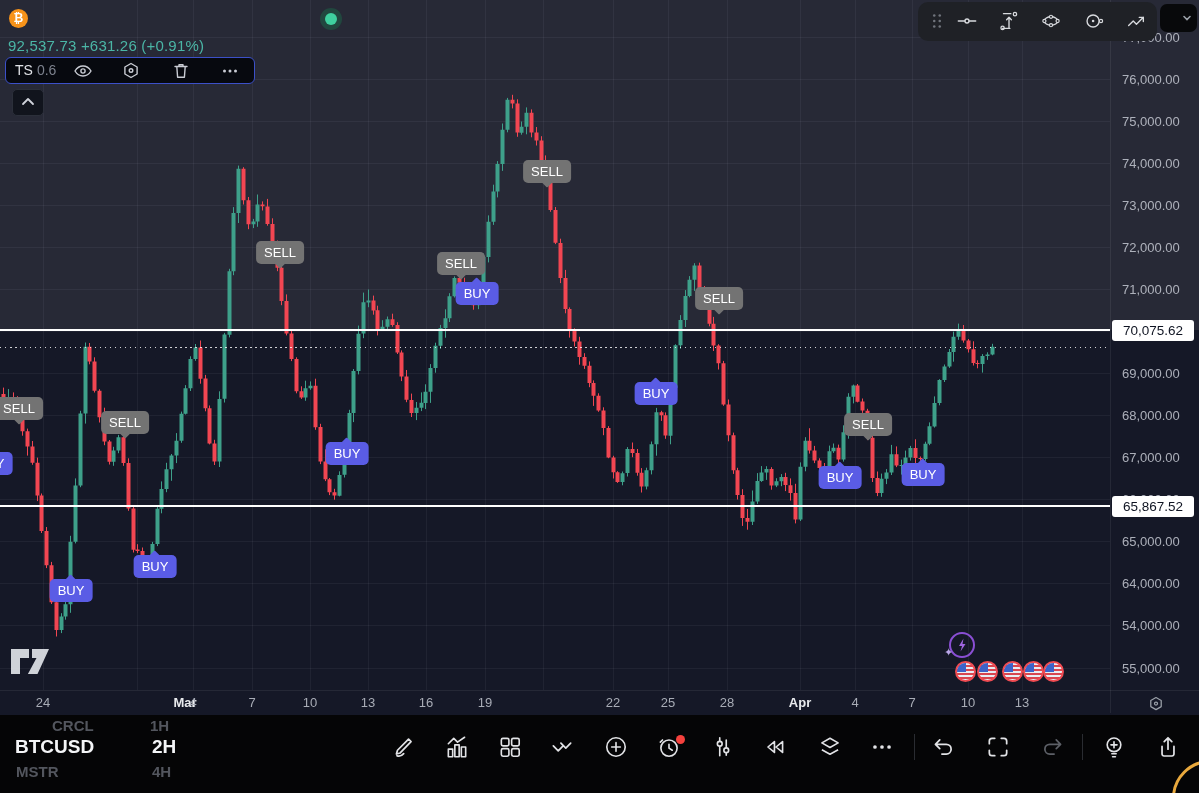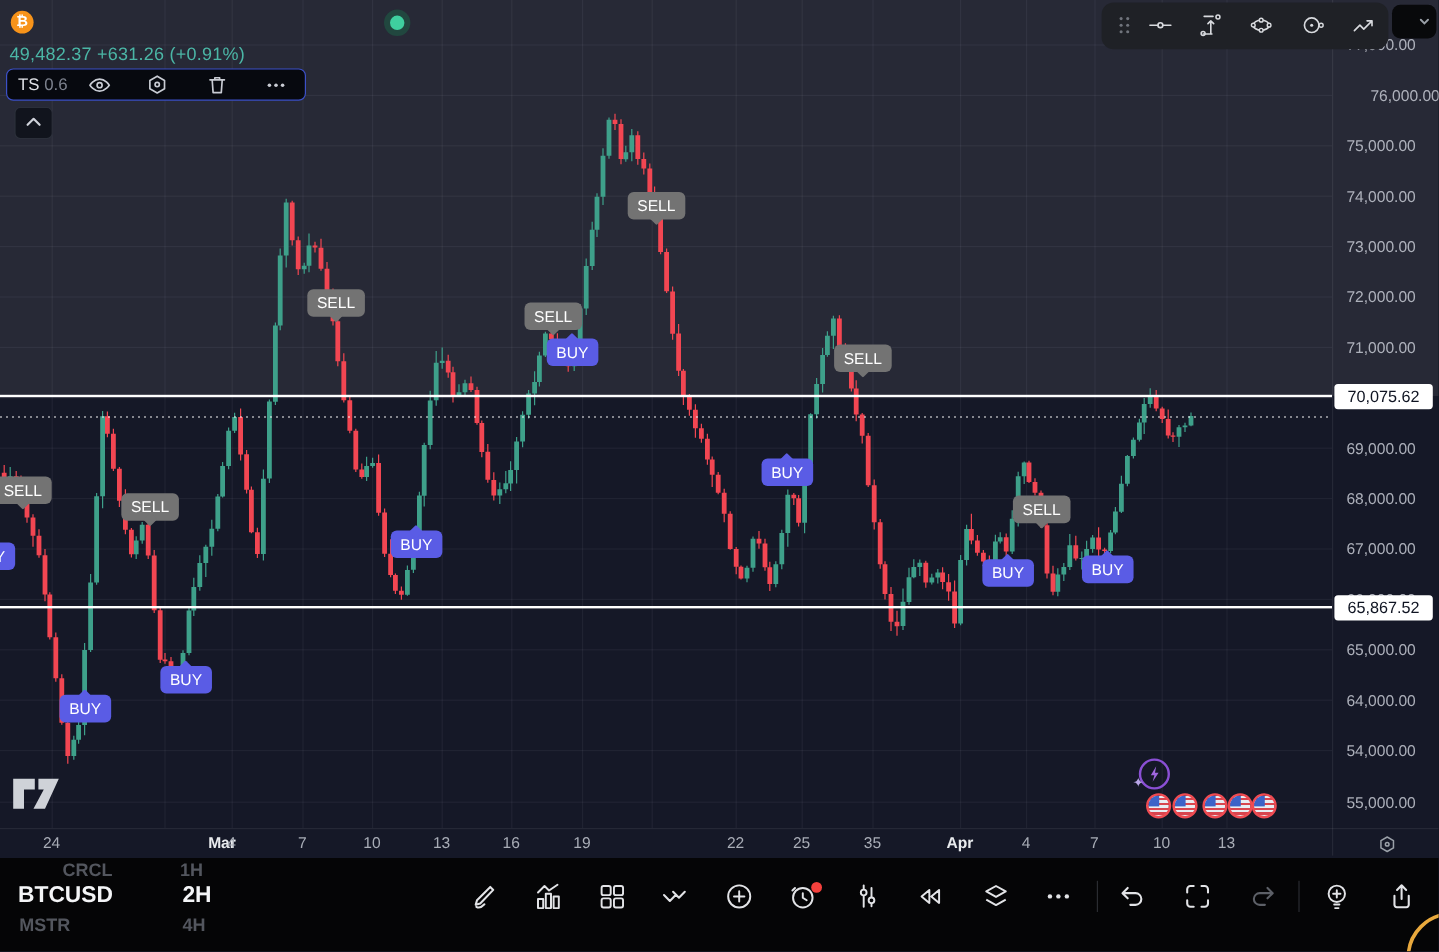--- a/index.html
+++ b/index.html
@@ -147,21 +147,21 @@
 
   <svg id="wm" class="abs" width="40" height="27" viewBox="0 0 40 27">
     <path fill="#dfe2e8" d="M1 1h18v9h-9v16H1z"></path>
     <path fill="#dfe2e8" d="M22 1h17l-11.5 25h-9.6l8.6-16H22z"></path>
   </svg>
 
   <div id="btc-ic" class="abs">₿</div>
   <div id="status-dot" class="abs">
       <i></i>
     </div>
-  <div id="hdr-price" class="abs">49,482.37 +631.26 (+0.91%)</div>
+  <div id="hdr-price" class="abs">92,537.73 +631.26 (+0.91%)</div>
 
   <div id="pill" class="abs">
     <span class="txt">
       <span>TS</span><span class="val">0.6</span>
     </span>
     <svg class="pic" style="left:67px" viewBox="0 0 20 20">
       <path d="M2 10s3-5 8-5 8 5 8 5-3 5-8 5-8-5-8-5z" fill="none" stroke="currentColor" stroke-width="1.4"></path>
       <circle cx="10" cy="10" r="2.1" fill="none" stroke="currentColor" stroke-width="1.4"></circle>
     </svg>
     <svg class="pic" style="left:115px" viewBox="0 0 20 20">
@@ -225,21 +225,21 @@
   <div id="tool-dd" class="abs">
     <svg width="14" height="12" viewBox="0 0 14 12">
       <path d="M4 4.5l3 3 3-3" fill="none" stroke="currentColor" stroke-width="1.6" stroke-linecap="round"></path>
     </svg>
   </div>
 
   <div id="vsep" class="abs"></div>
   <div id="hsep" class="abs"></div>
   <div id="price-axis">
       <div class="plab" style="top: 30px;">77,000.00</div>
-      <div class="plab" style="top: 72px; margin-left: 20px;">76,000.00</div>
+      <div class="plab" style="top: 72px;">76,000.00</div>
       <div class="plab" style="top: 114px;">75,000.00</div>
       <div class="plab" style="top: 156px;">74,000.00</div>
       <div class="plab" style="top: 198px;">73,000.00</div>
       <div class="plab" style="top: 240px;">72,000.00</div>
       <div class="plab" style="top: 282px;">71,000.00</div>
       <div class="plab" style="top: 366px;">69,000.00</div>
       <div class="plab" style="top: 408px;">68,000.00</div>
       <div class="plab" style="top: 450px;">67,000.00</div>
       <div class="plab" style="top: 492px;">66,000.00</div>
       <div class="plab" style="top: 534px;">65,000.00</div>
@@ -253,21 +253,21 @@
       <div class="tlab" style="left: 43px; text-align: right;">24</div>
       <div class="tlab b" style="left: 137px; margin-left: 48px;">Mar</div>
       <div class="tlab" style="left: 193px;">4</div>
       <div class="tlab" style="left: 252px;">7</div>
       <div class="tlab" style="left: 310px;">10</div>
       <div class="tlab" style="left: 368px;">13</div>
       <div class="tlab" style="left: 426px;">16</div>
       <div class="tlab" style="left: 485px;">19</div>
       <div class="tlab" style="left: 613px;">22</div>
       <div class="tlab" style="left: 668px;">25</div>
-      <div class="tlab" style="left: 727px;">35</div>
+      <div class="tlab" style="left: 727px;">28</div>
       <div class="tlab b" style="left: 800px;">Apr</div>
       <div class="tlab" style="left: 855px;">4</div>
       <div class="tlab" style="left: 912px;">7</div>
       <div class="tlab" style="left: 968px;">10</div>
       <div class="tlab" style="left: 1022px;">13</div>
     </div>
   <svg id="ax-gear" class="abs" viewBox="0 0 20 20">
     <path d="M10 2.8l5.8 3.3v6.8L10 16.2 4.2 12.9V6.1z" fill="none" stroke="currentColor" stroke-width="1.4" stroke-linejoin="round"></path>
     <circle cx="10" cy="9.5" r="1.7" fill="none" stroke="currentColor" stroke-width="1.4"></circle>
   </svg>

